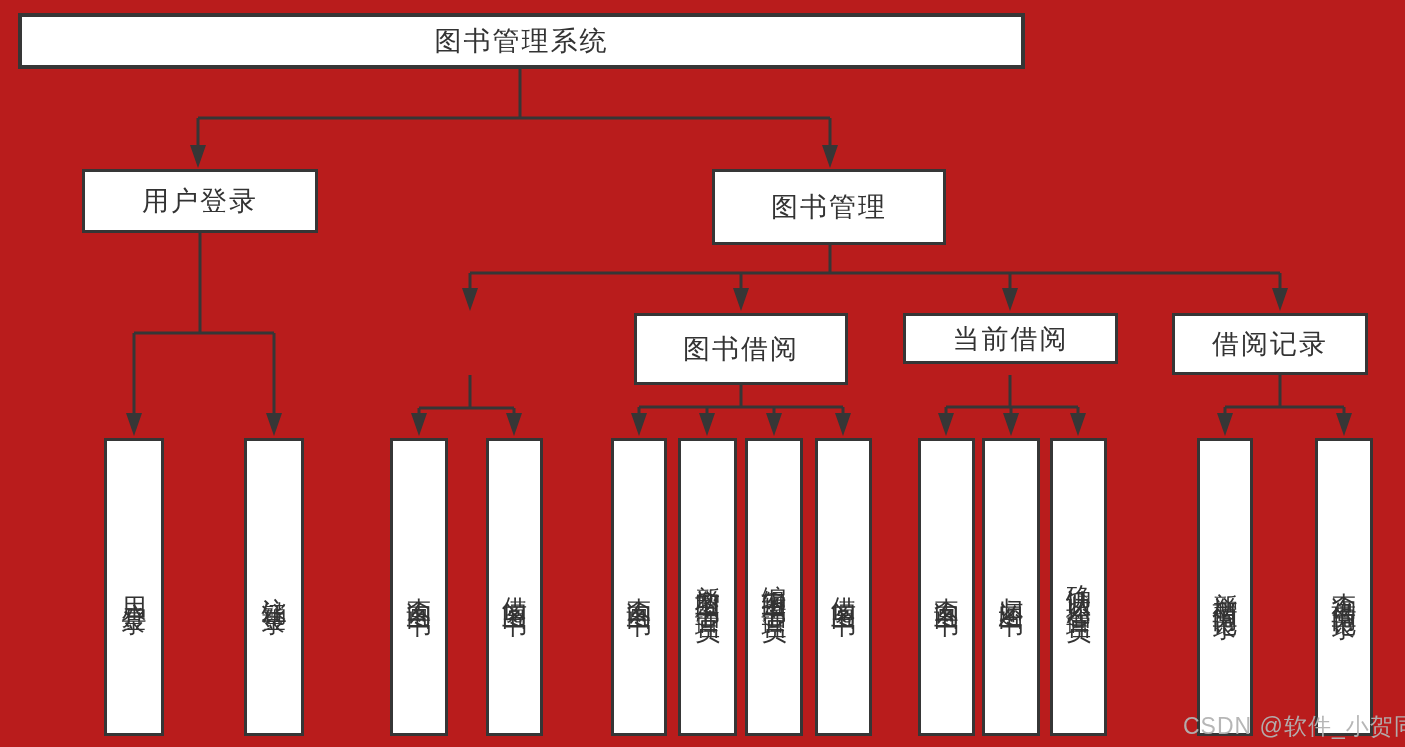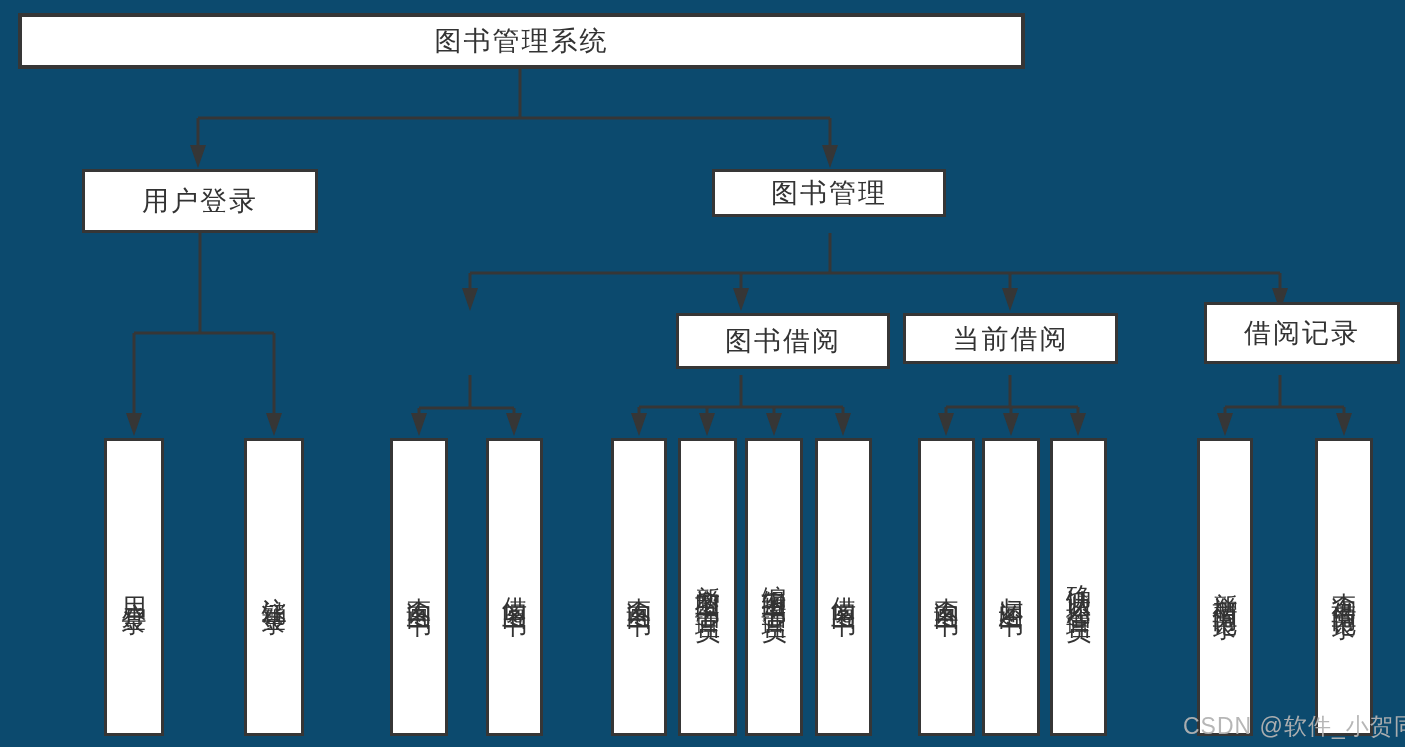--- a/index.html
+++ b/index.html
@@ -4,21 +4,21 @@
 <style>
   html, body {
     margin: 0;
     padding: 0;
     background: #ffffff;
   }
   #stage {
     position: relative;
     width: 1405px;
     height: 747px;
-    background: #0c4a6e;
+    background: #b91c1c;
     overflow: hidden;
     font-family: "Liberation Sans", "DejaVu Sans", sans-serif;
   }
   #connectors {
     position: absolute;
     left: 0;
     top: 0;
     width: 1405px;
     height: 747px;
     pointer-events: none;
@@ -116,25 +116,25 @@
     <g>
       <path class="line" d="M1280,375 V407 M1225,407 H1344 M1225,407 V418 M1344,407 V418"></path>
       <polygon class="head" points="1217,413 1233,413 1225,436"></polygon>
       <polygon class="head" points="1336,413 1352,413 1344,436"></polygon>
     </g>
   </svg>
 
   <div class="node h-node root-node" style="left:18px; top:13px; width:1007px; height:56px;">图书管理系统</div>
 
   <div class="node h-node" style="left:82px; top:169px; width:236px; height:64px;">用户登录</div>
-  <div class="node h-node" style="left:712px; top:169px; width:234px; height:48px;">图书管理</div>
+  <div class="node h-node" style="left:712px; top:169px; width:234px; height:76px;">图书管理</div>
 
-  <div class="node h-node" style="left:634px; top:313px; width:214px; height:56px;margin-left:42px;">图书借阅</div>
+  <div class="node h-node" style="left:634px; top:313px; width:214px; height:72px;">图书借阅</div>
   <div class="node h-node" style="left:903px; top:313px; width:215px; height:51px;">当前借阅</div>
-  <div class="node h-node" style="left:1172px; top:302px; width:196px; height:62px;margin-left:32px;">借阅记录</div>
+  <div class="node h-node" style="left:1172px; top:313px; width:196px; height:62px;">借阅记录</div>
 
   <div class="node v-node" style="left:104px; width:60px;">用户登录</div>
   <div class="node v-node" style="left:244px; width:60px;">注销登录</div>
 
   <div class="node v-node" style="left:390px; width:58px;">查询图书</div>
   <div class="node v-node" style="left:486px; width:57px;">借阅图书</div>
 
   <div class="node v-node" style="left:611px; width:56px;">查询图书</div>
   <div class="node v-node" style="left:678px; width:59px;">新增图书（管理员）</div>
   <div class="node v-node" style="left:745px; width:58px;">编辑图书（管理员）</div>

